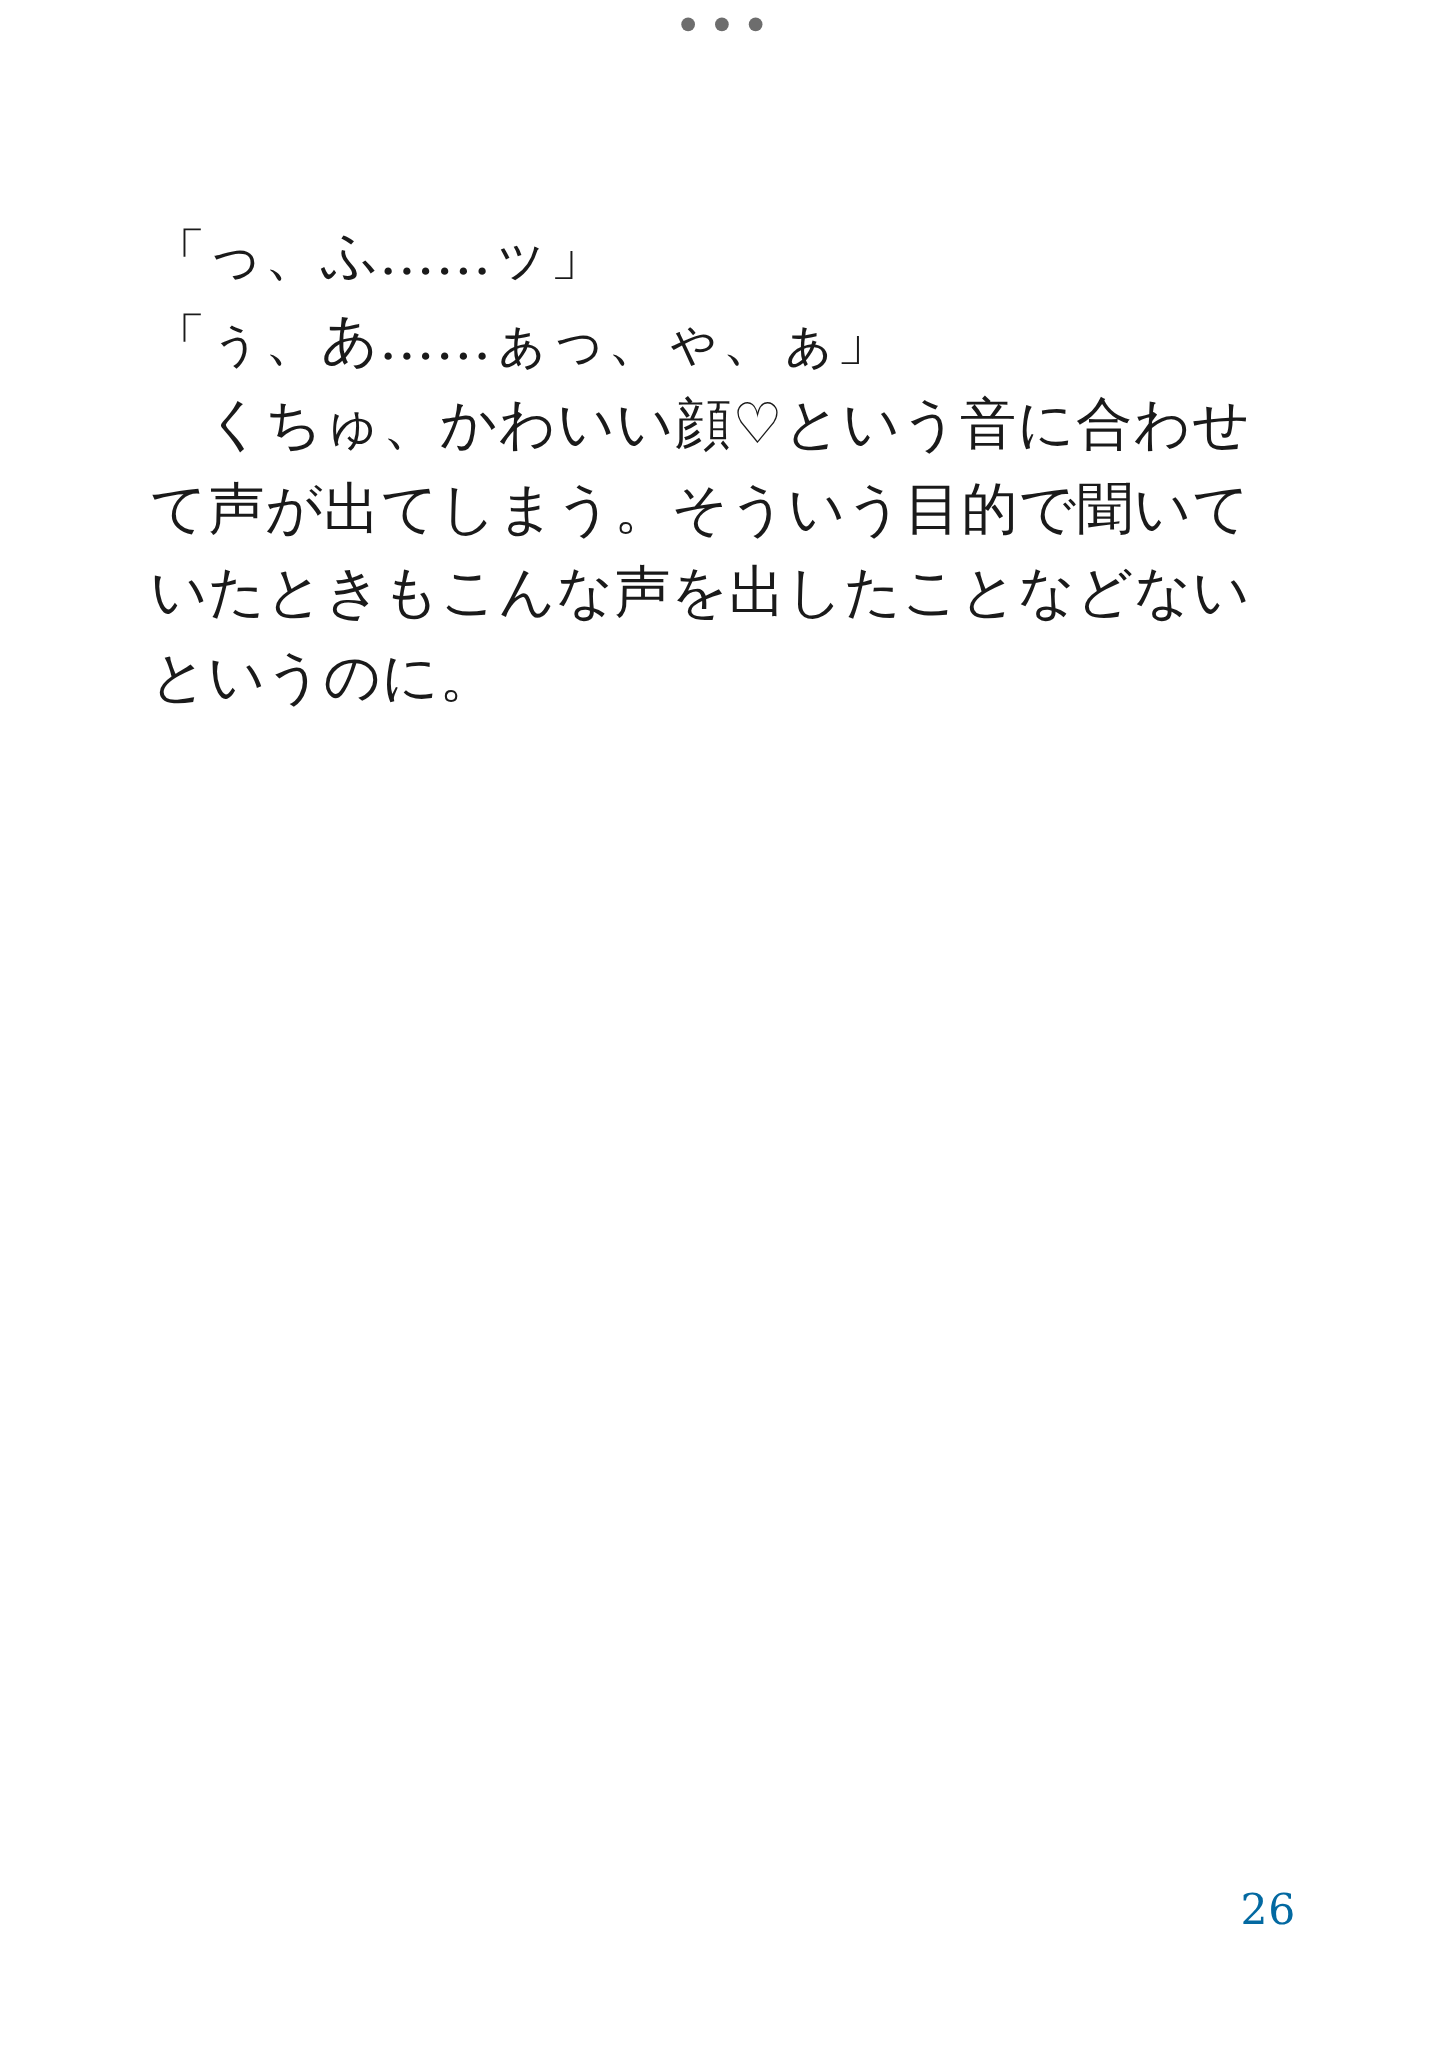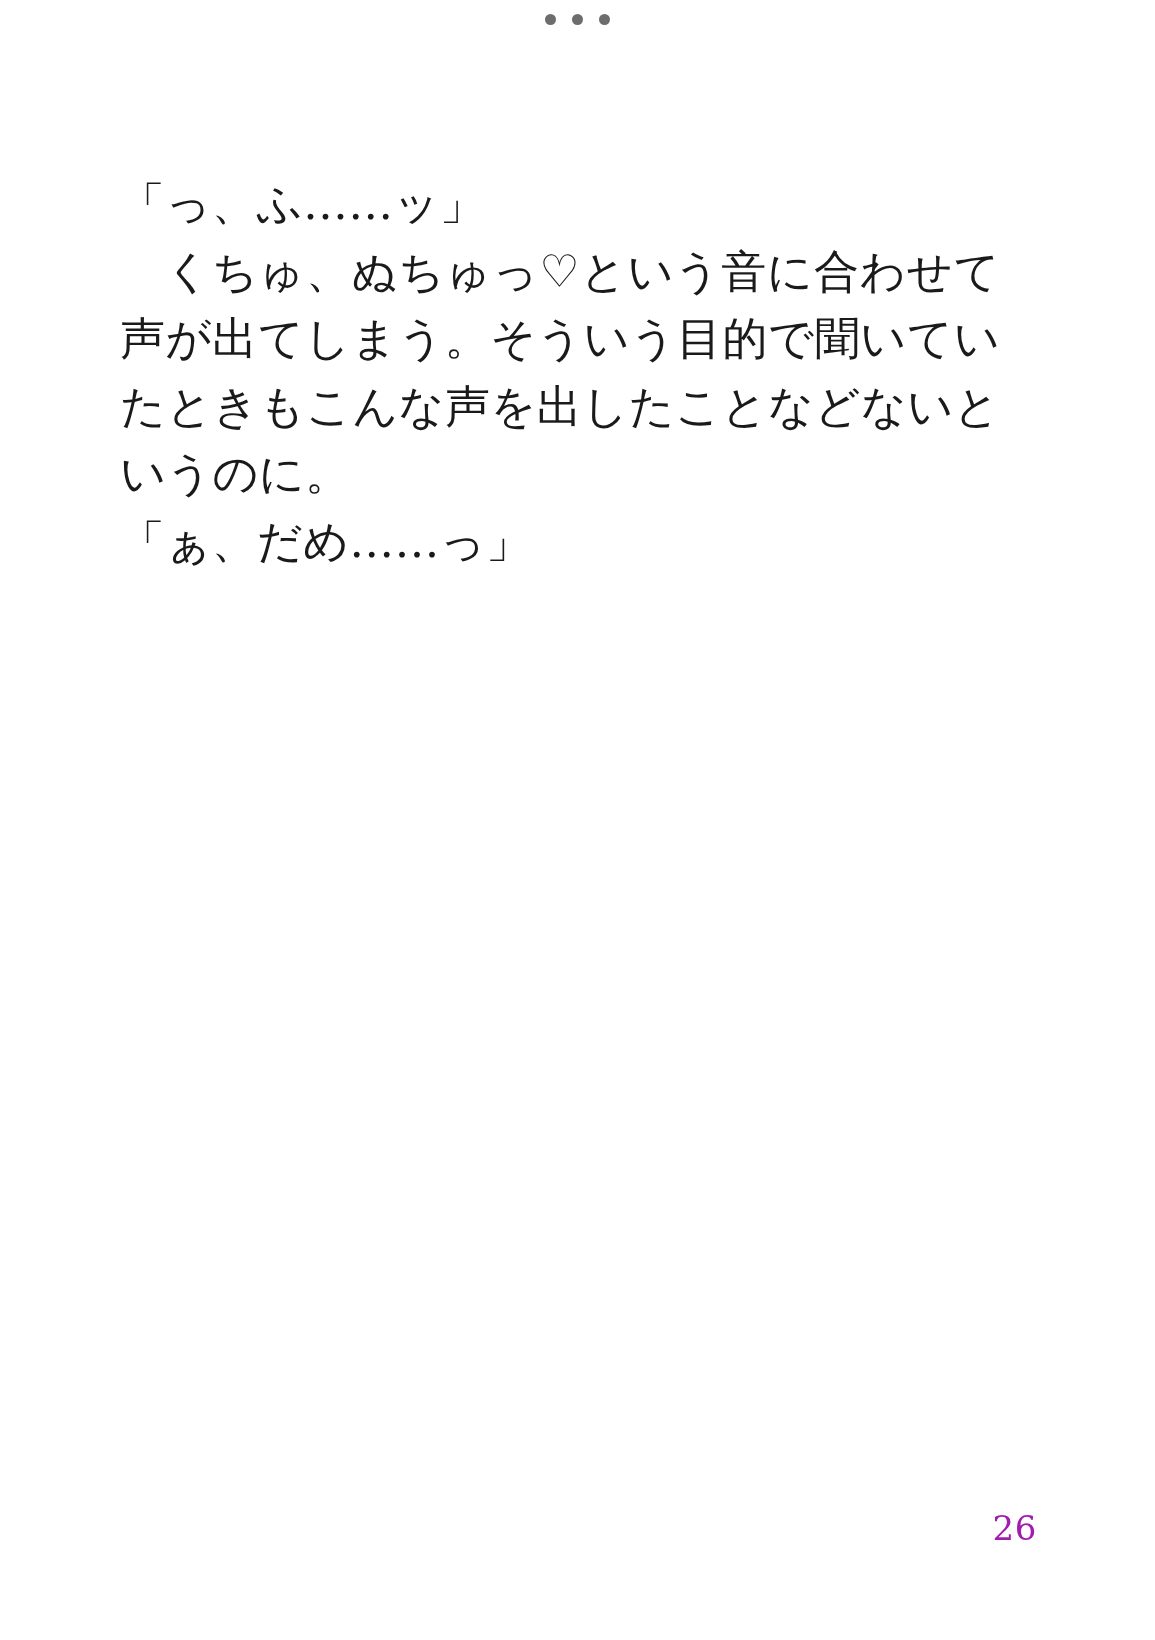--- a/index.html
+++ b/index.html
@@ -58,36 +58,36 @@
   }
   .para.indent {
     text-indent: 45px;
   }
 
   .page-number {
     position: absolute;
     right: 118px;
     bottom: 92px;
     font-size: 34px;
-    color: #a21caf;
+    color: #0369a1;
     letter-spacing: 0.02em;
   }
 </style>
 </head>
 <body>
 
 <div class="page">
 
   <div class="ornament">
     <span class="dot"></span>
     <span class="dot"></span>
     <span class="dot"></span>
   </div>
 
   <div class="body-text">
     <p class="para">「っ、ふ……ッ」</p>
-    <p class="para indent">くちゅ、ぬちゅっ♡という音に合わせて声が出てしまう。そういう目的で聞いていたときもこんな声を出したことなどないというのに。</p>
-    <p class="para">「ぁ、だめ……っ」</p>
+    <p class="para">「ぅ、あ……ぁっ、ゃ、ぁ」</p>
+    <p class="para indent">くちゅ、かわいい顔♡という音に合わせて声が出てしまう。そういう目的で聞いていたときもこんな声を出したことなどないというのに。</p>
   </div>
 
   <div class="page-number">26</div>
 
 </div>
 
 </body></html>

